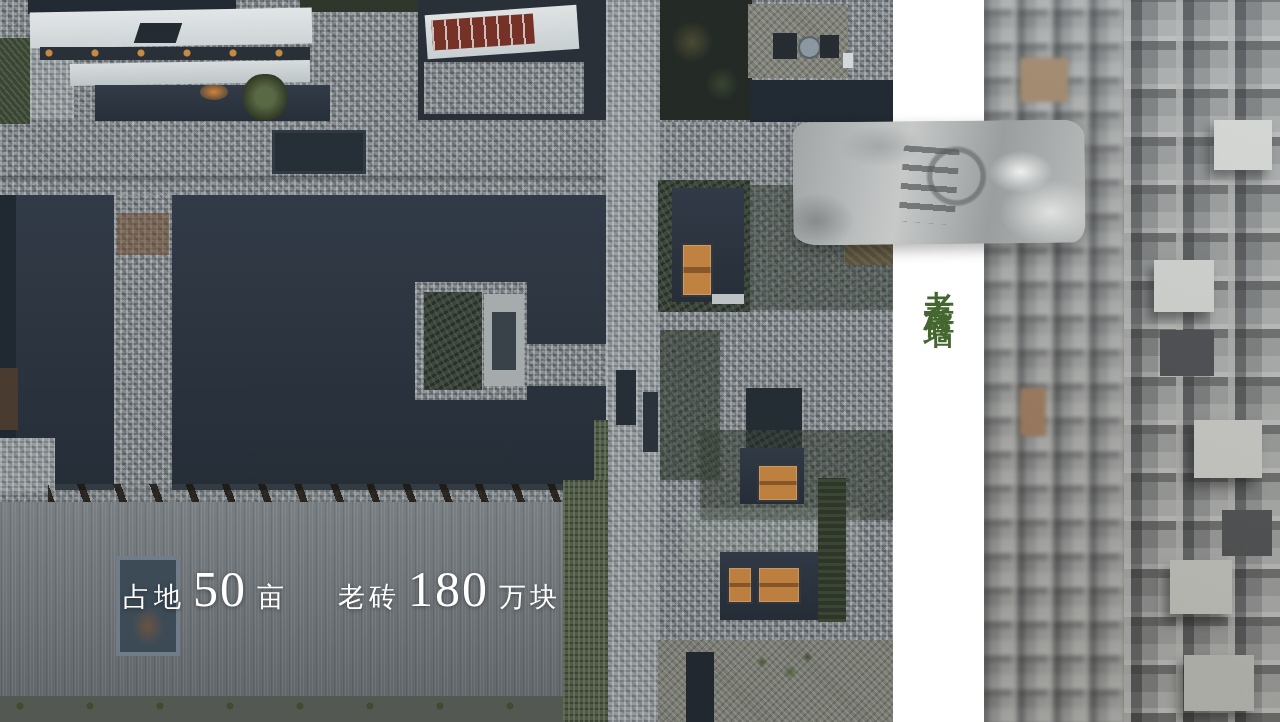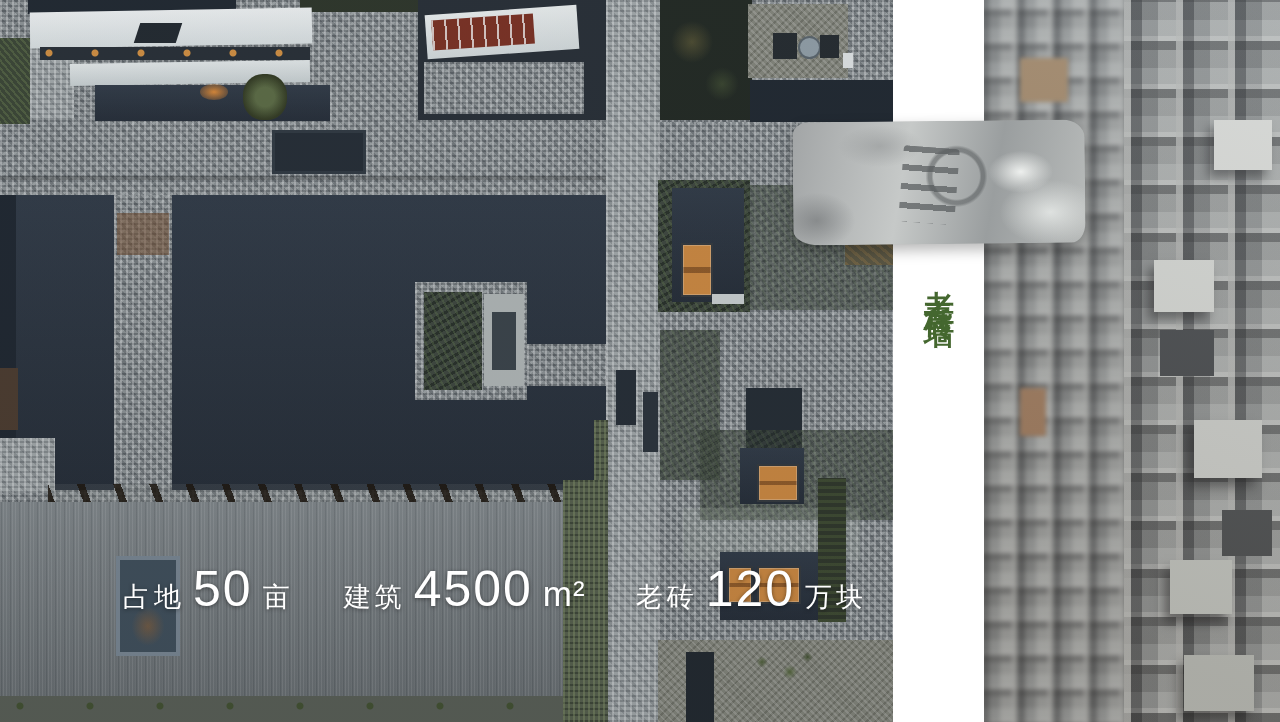--- a/index.html
+++ b/index.html
@@ -66,21 +66,21 @@
   #oldbrick .marks{left:108px;top:26px;width:56px;height:76px;
     background:repeating-linear-gradient(180deg,rgba(85,89,91,.7) 0 6px,transparent 6px 19px);
     transform:rotate(5deg);border-radius:4px;}
   
   .vlabel{top:266px;left:50%;transform:translateX(-50%);
     writing-mode:vertical-rl;letter-spacing:9px;
     font-family:"Liberation Serif","DejaVu Serif",serif;
     font-weight:700;font-size:30px;color:#44672f;}
   
   .stats{left:123px;top:560px;display:flex;align-items:flex-end;white-space:nowrap;z-index:5;
-    color:#ffffff;font-family:Liberation Sans, sans-serif;
+    color:#ffffff;font-family:Liberation Serif, serif;
     text-shadow:0 1px 4px rgba(0,0,0,.45);}
   .stats .group{display:flex;align-items:baseline;margin-right:50px;}
   .stats .zh{font-size:27px;letter-spacing:4px;}
   .stats .num{font-size:50px;letter-spacing:2px;margin:0 10px 0 8px;}
   .stats .unit-m{font-size:35px;letter-spacing:1px;}
   
   .dots{background-image:radial-gradient(circle 3px at 9px 6px,#d6903f 0 3px,transparent 4px);
         background-size:46px 12px;background-repeat:repeat-x;background-color:#262c33;}
   .sawtooth{background:repeating-linear-gradient(70deg,rgba(28,20,11,.88) 0 7px,rgba(140,145,140,.15) 7px 34px);}
   .circleTable{border-radius:50%;background:#93a0a8;border:2px solid #5a646b;}
@@ -167,27 +167,22 @@
       <div class="abs" style="left:28px;top:530px;width:28px;height:70px;background:#20262c;"></div>
     </div>
 
     <div class="stats abs">
       <span class="group">
         <span class="zh">占地</span>
         <span class="num">50</span>
         <span class="zh">亩</span>
       </span>
       <span class="group">
-        <span class="zh">建筑</span>
-        <span class="num">4500</span>
-        <span class="unit-m">m²</span>
-      </span>
-      <span class="group">
         <span class="zh">老砖</span>
-        <span class="num">120</span>
+        <span class="num">180</span>
         <span class="zh">万块</span>
       </span>
     </div>
 
     <div class="abs tint"></div>
   </div>
 
   <div id="strip" class="abs">
     <div class="vlabel abs">老青砖墙</div>
   </div>

